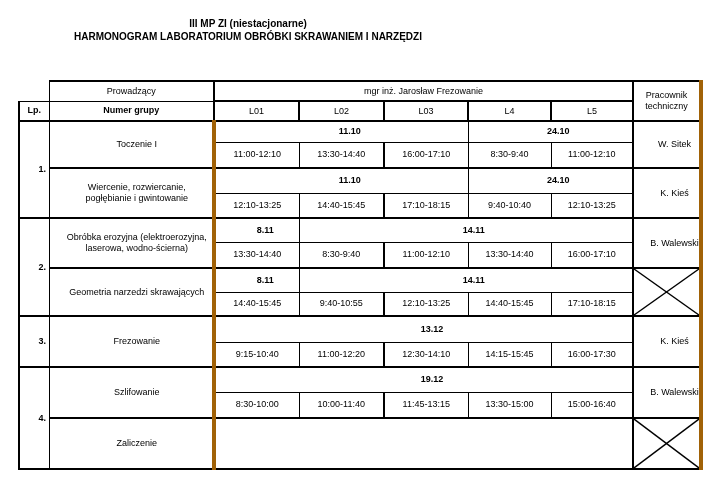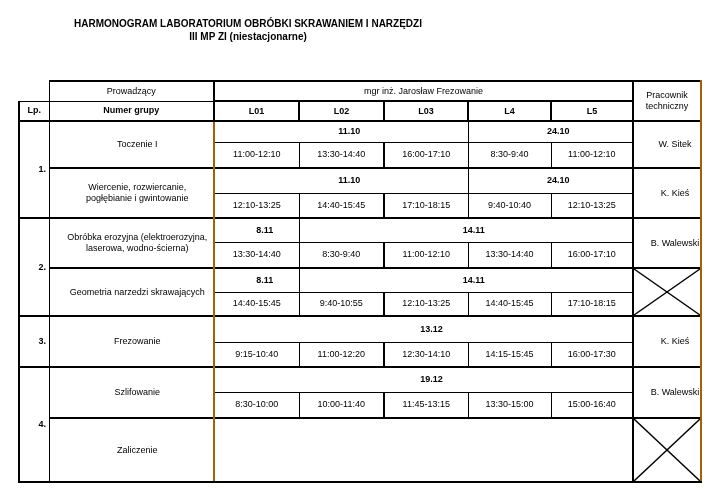--- a/index.html
+++ b/index.html
@@ -7,40 +7,40 @@
         font-family:"Liberation Sans", sans-serif;color:#000;}
   .titles{position:absolute;left:18px;top:17px;width:460px;text-align:center;
           font-weight:bold;font-size:10px;line-height:13px;}
   table.sched{position:absolute;left:18px;top:80px;border-collapse:collapse;table-layout:fixed;
               width:682px;}
   td{border:1px solid #000;text-align:center;vertical-align:middle;padding:0;
      font-size:9px;line-height:11px;overflow:hidden;}
   td.corner{border:none;}
   .bold{font-weight:bold;}
   .l2{border-left:2px solid #000;}
-  .r2{border-right:2px solid #a16207;}
+  .r2{border-right:4px solid #a16207;}
   .t2{border-top:2px solid #000;margin-top:36px;}
   .b2{border-bottom:2px solid #000;}
-  td.ghead{border:2px solid #000;font-weight:bold;}
+  td.ghead{border:2px solid #000;font-weight:normal;}
   tr.st td{border-top:2px solid #000;padding-left:16px;}
   td.lbl{padding:1px 4px;}
   td.cross{position:relative;padding:0;}
   td.cross svg{position:absolute;left:0;top:0;width:100%;height:100%;display:block;}
   td.cross line{stroke:#000;stroke-width:1.4;vector-effect:non-scaling-stroke;}
   tr.h20{height:20px;} tr.h21{height:21px;} tr.h24{height:24px;} tr.h25{height:25px;}
-  tr.h26{height:26px;} tr.h51{height:64px;}
+  tr.h26{height:26px;} tr.h51{height:51px;}
 </style>
 </head>
 <body>
 
 <div class="page">
 
   <div class="titles">
+    <div>III MP ZI (niestacjonarne)</div>
     <div>HARMONOGRAM LABORATORIUM OBRÓBKI SKRAWANIEM I NARZĘDZI</div>
-    <div>III MP ZI (niestacjonarne)</div>
   </div>
 
   <table class="sched">
     <colgroup>
       <col style="width:30px">
         <col style="width:165px">
         <col style="width:85px">
       <col style="width:85px">
         <col style="width:84px">
         <col style="width:83px">

